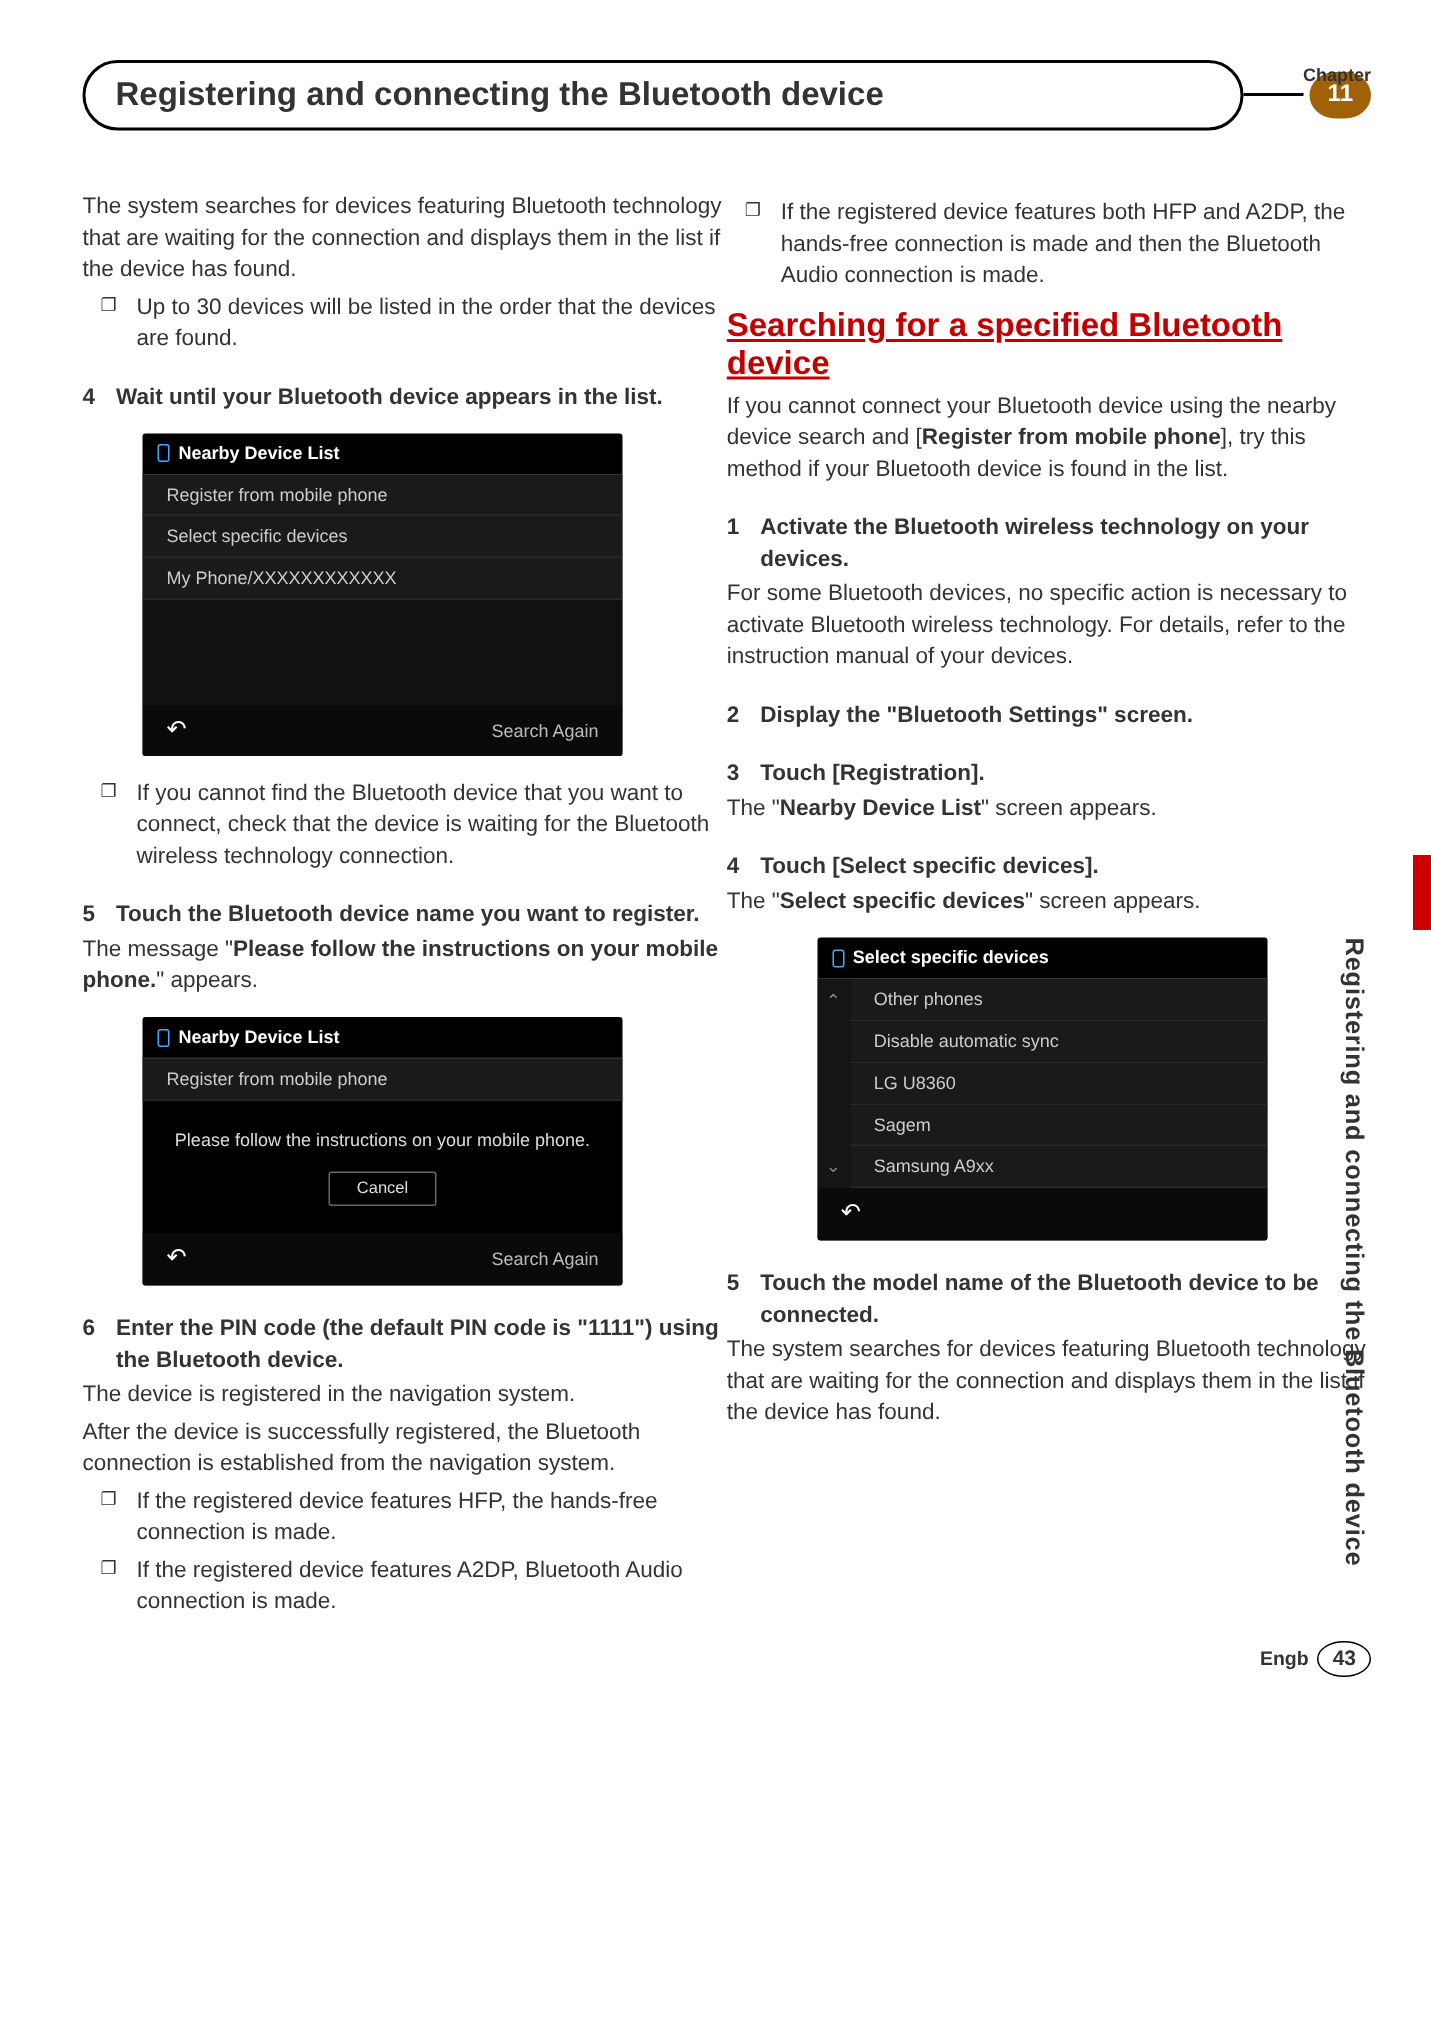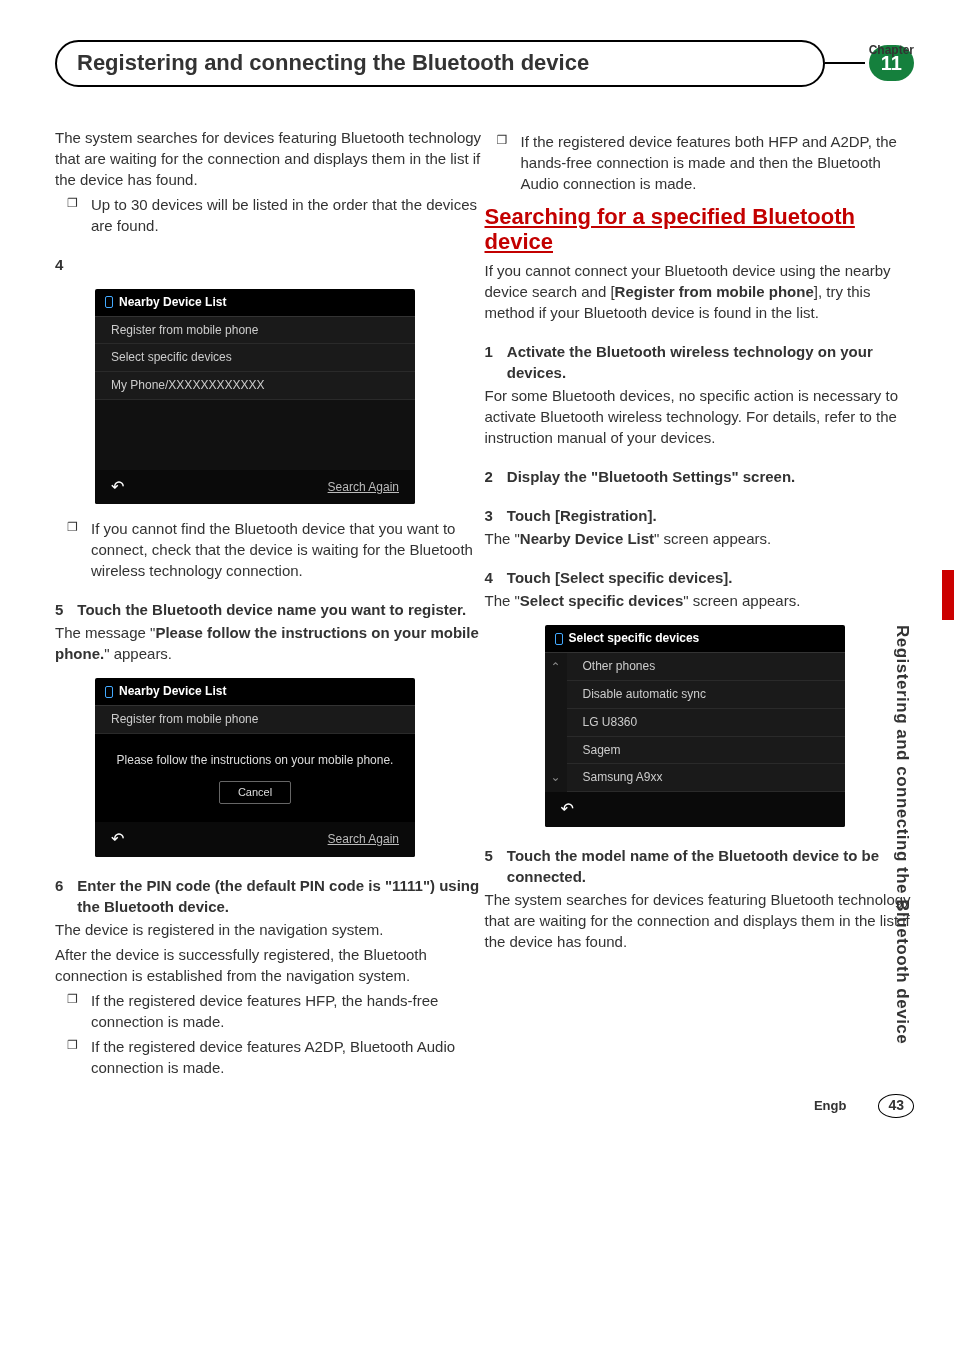--- a/index.html
+++ b/index.html
@@ -1,47 +1,47 @@
 <!DOCTYPE html>
 <html><head>
 <meta charset="utf-8">
 <style>
   * { margin: 0; padding: 0; box-sizing: border-box; }
   body { font-family: Arial, Helvetica, sans-serif; font-size: 15px; color: #333; background: #fff; width: 954px; margin: 0 auto; position: relative; padding: 40px 40px 60px 55px; line-height: 1.4; }
   .chapter-label { position: absolute; top: 42px; right: 40px; font-size: 12px; font-weight: bold; }
   .header-row { display: flex; align-items: center; margin-bottom: 40px; }
   .header-pill { flex: 1; border: 2px solid #000; border-radius: 26px; padding: 6px 20px; font-size: 22px; font-weight: 900; background: #fff; }
   .header-line { width: 40px; height: 2px; background: #000; }
-  .chapter-badge { background: #15803d; color: #fff; border-radius: 50%/60%; font-weight: 900; font-size: 20px; padding: 4px 12px; margin-left: 4px; }
+  .chapter-badge { background: #a16207; color: #fff; border-radius: 50%/60%; font-weight: 900; font-size: 16px; padding: 4px 12px; margin-left: 4px; }
   .columns { display: flex; }
   .col { flex: 1; }
   p { margin-bottom: 4px; }
   .step-head { font-weight: 900; margin-top: 18px; margin-bottom: 2px; display: flex; }
   .step-num { margin-right: 14px; }
   .bullet-list { list-style: none; padding-left: 36px; margin-top: 4px; margin-bottom: 4px; }
   .bullet-list li { position: relative; margin-bottom: 4px; }
   .bullet-list li::before { content: "❐"; position: absolute; left: -24px; top: 1px; font-size: 12px; }
   .bold { font-weight: 900; }
   .section-h { color: #c30000; font-weight: 900; font-size: 22px; line-height: 1.15; margin-bottom: 6px; margin-top: 10px; text-decoration: underline; }
   .screenshot { margin: 14px 0 14px 40px; width: 320px; background: #000; border-radius: 2px; overflow: hidden; font-size: 12px; color: #ccc; }
   .ss-title { padding: 5px 10px; color: #fff; font-weight: bold; border-bottom: 1px solid #333; display: flex; align-items: center; gap: 6px; }
   .ss-title .bt-icon { display: inline-block; width: 8px; height: 12px; border: 1px solid #4af; border-radius: 2px; }
   .ss-row { padding: 5px 16px; border-bottom: 1px solid #2a2a2a; background: #1a1a1a; }
   .ss-dialog { padding: 18px 20px; text-align: center; color: #ddd; }
   .ss-cancel { display: inline-block; border: 1px solid #666; padding: 3px 18px; margin-top: 12px; color: #ddd; border-radius: 2px; font-size: 11px; }
   .ss-footer { display: flex; justify-content: space-between; padding: 6px 16px; background: #0a0a0a; align-items: center; }
   .ss-back { color: #fff; font-size: 16px; }
-  .ss-search { color: #bbb; font-size: 12px; text-decoration: underline; }
+  .ss-search { color: #bbb; font-size: 12px; }
   .ss-list2 { display: flex; }
   .ss-scroll { width: 22px; display: flex; flex-direction: column; justify-content: space-between; align-items: center; padding: 6px 0; background: #151515; }
   .ss-scroll span { color: #888; font-size: 12px; }
   .ss-items { flex: 1; }
   .side-tab { position: absolute; right: 0; top: 570px; width: 12px; height: 50px; background: #c00; }
   .side-text { position: absolute; right: 40px; top: 625px; writing-mode: vertical-rl; font-weight: 900; font-size: 17px; letter-spacing: 0.5px; }
-  .footer { position: absolute; bottom: 24px; right: 40px; display: flex; align-items: center; gap: 32px; font-weight: bold; font-size: 13px; }
+  .footer { position: absolute; bottom: 24px; right: 40px; display: flex; align-items: center; gap: 6px; font-weight: bold; font-size: 13px; }
   .page-num { border: 1.5px solid #000; border-radius: 50%; padding: 1px 9px; font-size: 14px; }
 </style>
 </head>
 <body>
 
 <div class="chapter-label">Chapter</div>
 
 <div class="header-row">
   <div class="header-pill">Registering and connecting the Bluetooth device</div>
   <div class="header-line"></div>
@@ -51,20 +51,21 @@
 <div class="columns">
 
   <div class="col">
     <p>The system searches for devices featuring Bluetooth technology that are waiting for the connection and displays them in the list if the device has found.</p>
     <ul class="bullet-list">
       <li>Up to 30 devices will be listed in the order that the devices are found.</li>
     </ul>
 
     <div class="step-head">
       <span class="step-num">4</span>
+      <span>Wait until your Bluetooth device appears in the list.</span>
     </div>
 
     <div class="screenshot">
       <div class="ss-title">
           <span class="bt-icon"></span>
           <span>Nearby Device List</span>
         </div>
       <div class="ss-row">Register from mobile phone</div>
       <div class="ss-row">Select specific devices</div>
       <div class="ss-row">My Phone/XXXXXXXXXXXX</div>

